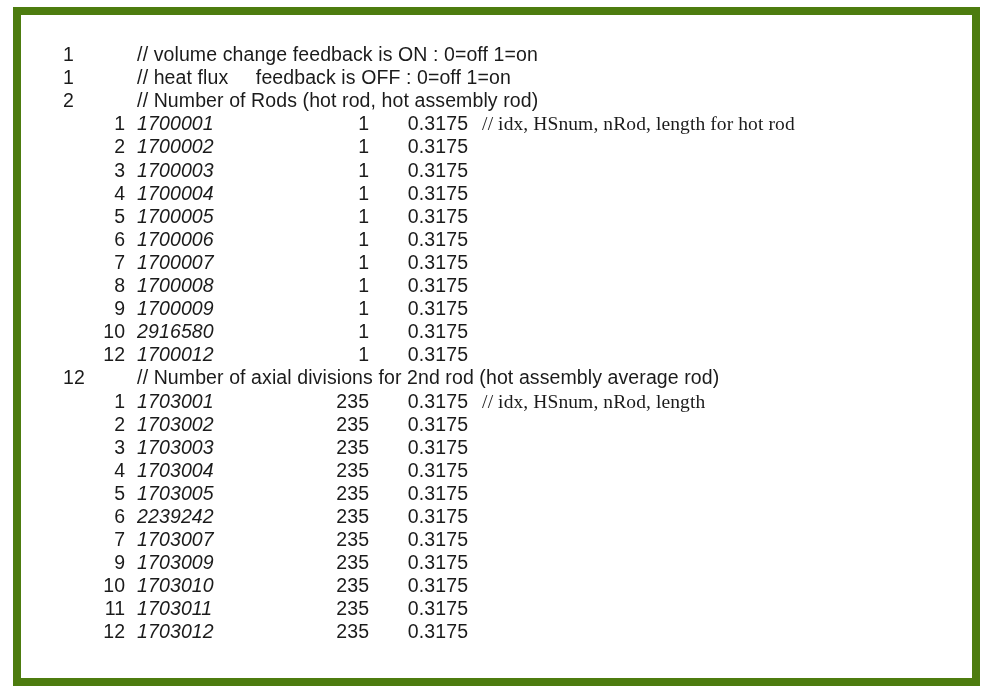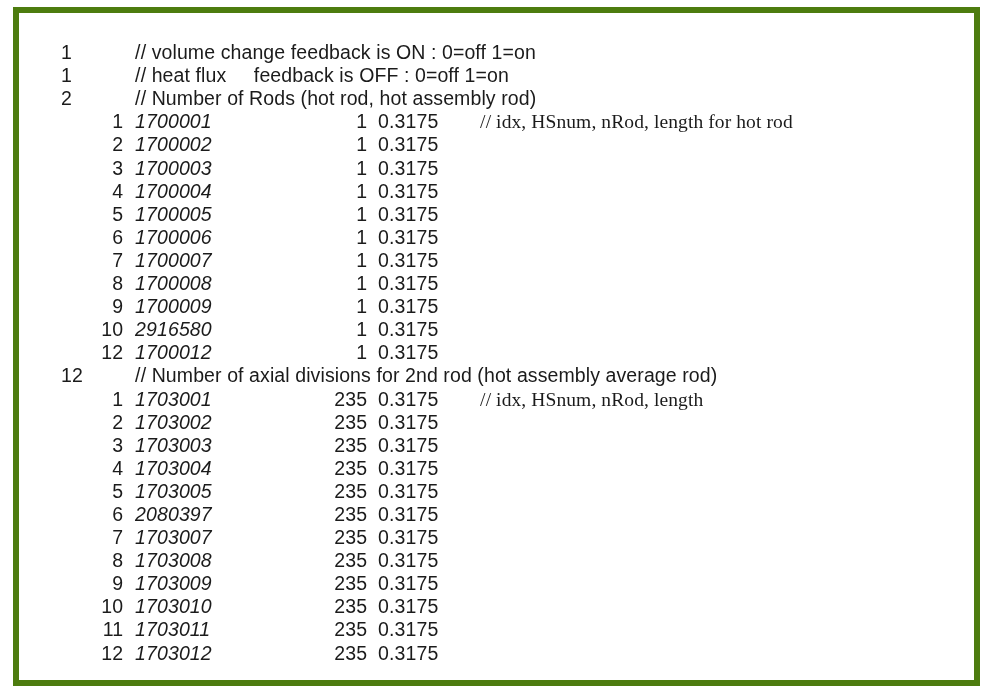--- a/index.html
+++ b/index.html
@@ -13,21 +13,21 @@
     overflow: hidden;
     font-family: "Liberation Sans", sans-serif;
   }
 
   #listing-frame {
     position: absolute;
     left: 13px;
     top: 7px;
     width: 967px;
     height: 679px;
-    border: 6px solid #4d7c0f;
+    border: 8px solid #4d7c0f;
     box-sizing: border-box;
     background: #ffffff;
     overflow: hidden;
   }
 
   #listing-body {
     position: absolute;
     left: 9px;
     top: 5px;
     right: 0;
@@ -70,21 +70,21 @@
   }
   .row-nrod {
     display: inline-block;
     width: 72px;
     text-align: right;
     padding-right: 11px;
   }
   .row-len {
     display: inline-block;
     width: 88px;
-    text-align: left;
+    text-align: right;
   }
   .row-cmt {
     display: inline-block;
     padding-left: 14px;
     font-family: Liberation Serif, serif;
   }
 </style>
 </head>
 <body>
 
@@ -148,27 +148,24 @@
     <div class="code-line">
       <span class="row-idx">3</span><span class="row-hs">1703003</span><span class="row-nrod">235</span><span class="row-len">0.3175</span><span class="row-cmt"></span>
     </div>
     <div class="code-line">
       <span class="row-idx">4</span><span class="row-hs">1703004</span><span class="row-nrod">235</span><span class="row-len">0.3175</span><span class="row-cmt"></span>
     </div>
     <div class="code-line">
       <span class="row-idx">5</span><span class="row-hs">1703005</span><span class="row-nrod">235</span><span class="row-len">0.3175</span><span class="row-cmt"></span>
     </div>
     <div class="code-line">
-      <span class="row-idx">6</span><span class="row-hs">2080397</span><span class="row-nrod">235</span><span class="row-len">0.3175</span><span class="row-cmt"></span>
+      <span class="row-idx">6</span><span class="row-hs">2239242</span><span class="row-nrod">235</span><span class="row-len">0.3175</span><span class="row-cmt"></span>
     </div>
     <div class="code-line">
       <span class="row-idx">7</span><span class="row-hs">1703007</span><span class="row-nrod">235</span><span class="row-len">0.3175</span><span class="row-cmt"></span>
-    </div>
-    <div class="code-line">
-      <span class="row-idx">8</span><span class="row-hs">1703008</span><span class="row-nrod">235</span><span class="row-len">0.3175</span><span class="row-cmt"></span>
     </div>
     <div class="code-line">
       <span class="row-idx">9</span><span class="row-hs">1703009</span><span class="row-nrod">235</span><span class="row-len">0.3175</span><span class="row-cmt"></span>
     </div>
     <div class="code-line">
       <span class="row-idx">10</span><span class="row-hs">1703010</span><span class="row-nrod">235</span><span class="row-len">0.3175</span><span class="row-cmt"></span>
     </div>
     <div class="code-line">
       <span class="row-idx">11</span><span class="row-hs">1703011</span><span class="row-nrod">235</span><span class="row-len">0.3175</span><span class="row-cmt"></span>
     </div>

